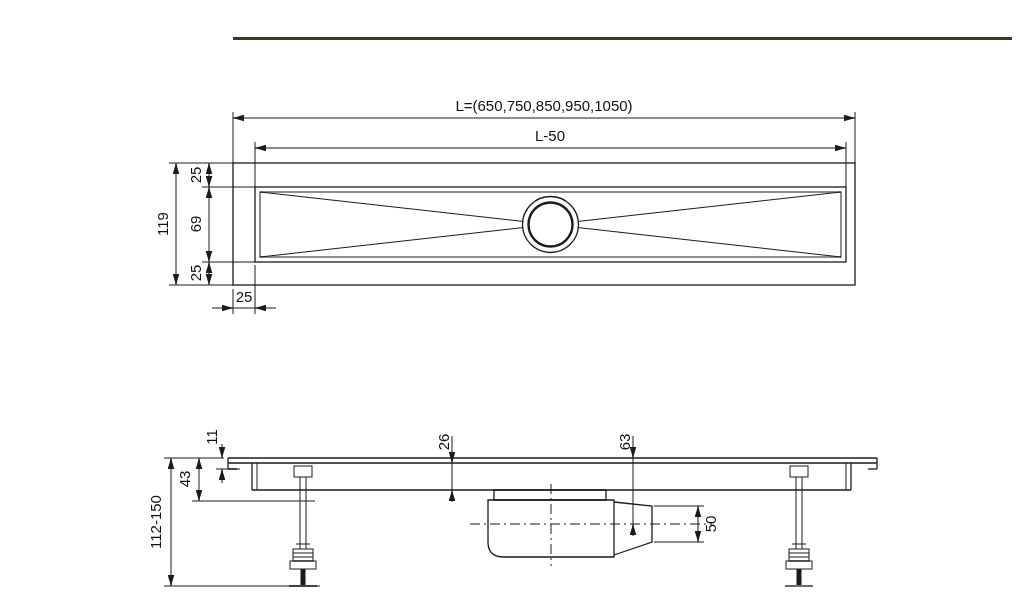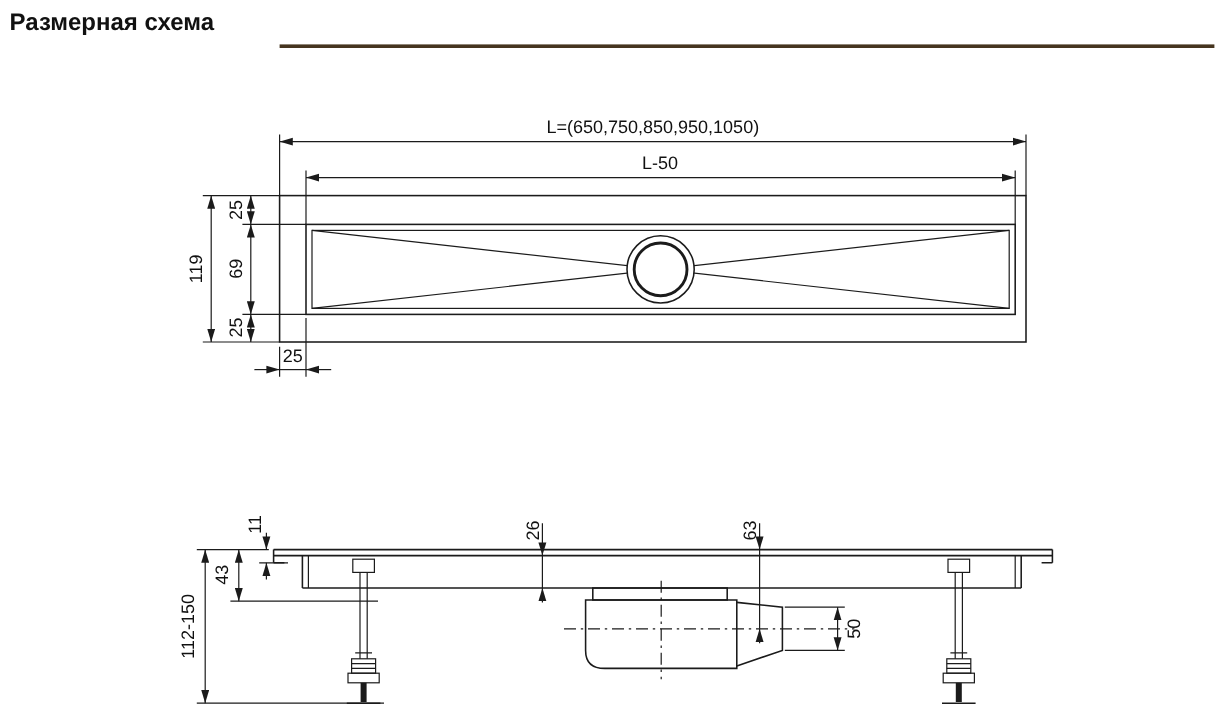--- a/index.html
+++ b/index.html
@@ -27,21 +27,20 @@
   .cl   { stroke: #1b1b1b; stroke-width: 1;   fill: none; stroke-dasharray: 10 4 2 4; }
   .solid{ fill: #1b1b1b; stroke: none; }
   .mask { fill: #ffffff; }
   text  { font-family: "Liberation Sans", sans-serif; font-size: 15px; fill: #111111; }
 </style>
 </head>
 <body>
 
 <div class="canvas">
 
-  <h1 class="page-title">Размерная схема</h1>
   <div class="title-rule"></div>
 
   <svg class="drawing" width="1021" height="602" viewBox="0 0 1021 602">
     <defs>
       <marker id="arr" viewBox="0 0 10 6" refX="10" refY="3" markerWidth="11" markerHeight="7" markerUnits="userSpaceOnUse" orient="auto-start-reverse">
         <path d="M0,0 L10,3 L0,6 Z" fill="#1b1b1b"></path>
       </marker>
     </defs>
 
     <g>

